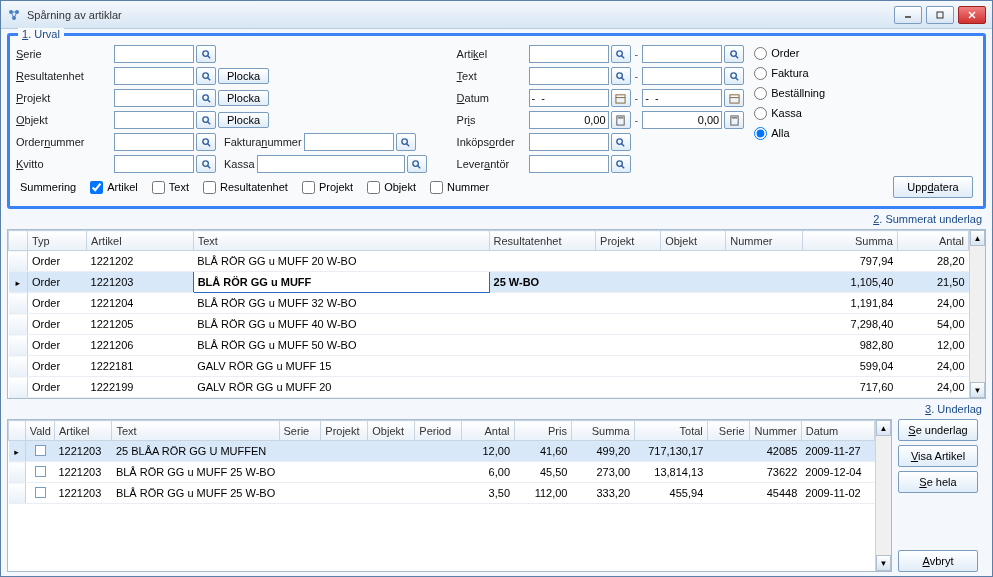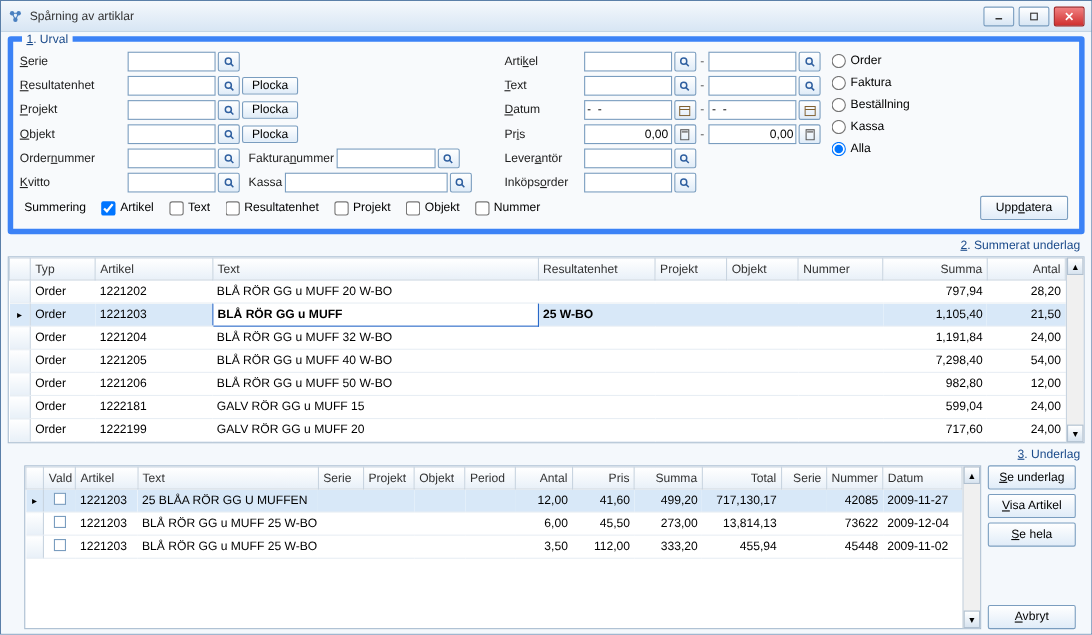--- a/index.html
+++ b/index.html
@@ -5,21 +5,21 @@
 * { box-sizing: border-box; margin: 0; padding: 0; }
 body { font-family: "Segoe UI", Tahoma, sans-serif; font-size: 11px; background: #d4e4f4; width: 993px; height: 577px; overflow: hidden; }
 .window { width: 993px; height: 577px; background: #fff; border: 1px solid #5a7fa8; display: flex; flex-direction: column; }
 .titlebar { height: 28px; background: linear-gradient(#f4f8fc, #d8e6f4); display: flex; align-items: center; padding: 0 6px; border-bottom: 1px solid #b8cce0; }
 .titlebar .icon { width: 14px; height: 14px; margin-right: 6px; }
 .titlebar .title { flex: 1; color: #333; }
 .titlebar .winbtns { display: flex; gap: 4px; }
 .winbtn { width: 28px; height: 18px; border: 1px solid #7a9dbf; border-radius: 2px; background: linear-gradient(#fff,#d8e6f4); display: flex; align-items: center; justify-content: center; cursor: default; font-size: 10px; }
 .winbtn.close { background: linear-gradient(#f08080,#d03030); color: #fff; border-color: #a02020; }
 .content { flex: 1; background: #f4f8fc; padding: 4px 6px; display: flex; flex-direction: column; gap: 2px; }
-.groupbox { border: 5px solid #3b82f6; border-radius: 3px; background: #f8fafc; position: relative; padding: 8px 6px 6px 6px; }
+.groupbox { border: 3px solid #3b82f6; border-radius: 3px; background: #f8fafc; position: relative; padding: 8px 6px 6px 6px; }
 .groupbox > .legend { position: absolute; top: -8px; left: 8px; background: #f8fafc; padding: 0 4px; color: #1a4a8a; }
 .urval-body { display: flex; gap: 10px; }
 .col { display: flex; flex-direction: column; gap: 2px; }
 .row { display: flex; align-items: center; height: 20px; gap: 2px; }
 .lbl { width: 96px; color: #222; }
 .lbl u { text-decoration: underline; }
 .inp { height: 18px; border: 1px solid #7a9dbf; background: #fff; padding: 0 2px; font-size: 11px; }
 .inp.sm { width: 80px; }
 .inp.md { width: 90px; }
 .inp.num { text-align: right; }
@@ -42,21 +42,21 @@
 .scrolltrack { flex: 1; }
 table { border-collapse: collapse; width: 100%; table-layout: fixed; }
 th { background: linear-gradient(#fff,#e8f0f8); border: 1px solid #c8d4e0; height: 20px; text-align: left; padding: 0 4px; font-weight: normal; color: #333; overflow: hidden; }
 td { border-bottom: 1px solid #e8eef4; height: 21px; padding: 0 4px; overflow: hidden; white-space: nowrap; }
 td.num { text-align: right; }
 tr.selected td { background: #d8e8f8; }
 tr.selected td.editing { background: #fff; border: 1px solid #2868c8; }
 .rowmark { width: 14px; background: linear-gradient(#fff,#e8f0f8); border-right: 1px solid #c8d4e0; text-align:center; }
 .rowmark.sel::before { content: "▸"; font-size:9px; }
 .section2 { color: #1a4a8a; padding: 2px 4px; text-align: right; }
-.bottomwrap { display: flex; gap: 6px; margin-left: 15px; }
+.bottomwrap { display: flex; gap: 6px; }
 .bottom-left { flex: 1; display: flex; flex-direction: column; min-height: 0; }
 .bottom-right { width: 88px; display: flex; flex-direction: column; gap: 4px; padding-top: 0px; }
 .chkcell { width: 14px; text-align: center; }
 .chkcell span { display:inline-block; width:11px; height:11px; border:1px solid #7a9dbf; background:#fff; }
 .grid3-wrap { height: 150px; }
 </style>
 </head>
 <body>
 
 <div class="window">
@@ -247,31 +247,31 @@
               <span class="sep">-</span>
               <input class="inp sm num" value="0,00" style="">
               <span class="iconbtn">
                 <svg viewBox="0 0 12 12">
                   <rect x="2" y="1" width="8" height="10" fill="none" stroke="#555"></rect>
                   <rect x="3" y="2" width="6" height="2" fill="#888"></rect>
                 </svg>
               </span>
             </div>
           <div class="row">
+              <span class="lbl" style="width:70px">Inköps<u>o</u>rder</span>
+              <input class="inp sm" style="">
+              <span class="iconbtn">
+                <svg viewBox="0 0 12 12">
+                  <circle cx="5" cy="5" r="3" fill="none" stroke="#3060a0" stroke-width="1.5"></circle>
+                  <line x1="7" y1="7" x2="10" y2="10" stroke="#3060a0" stroke-width="1.5"></line>
+                </svg>
+              </span>
+            </div>
+          <div class="row">
               <span class="lbl" style="width:70px">Lever<u>a</u>ntör</span>
-              <input class="inp sm" style="">
-              <span class="iconbtn">
-                <svg viewBox="0 0 12 12">
-                  <circle cx="5" cy="5" r="3" fill="none" stroke="#3060a0" stroke-width="1.5"></circle>
-                  <line x1="7" y1="7" x2="10" y2="10" stroke="#3060a0" stroke-width="1.5"></line>
-                </svg>
-              </span>
-            </div>
-          <div class="row">
-              <span class="lbl" style="width:70px">Inköps<u>o</u>rder</span>
               <input class="inp sm" style="">
               <span class="iconbtn">
                 <svg viewBox="0 0 12 12">
                   <circle cx="5" cy="5" r="3" fill="none" stroke="#3060a0" stroke-width="1.5"></circle>
                   <line x1="7" y1="7" x2="10" y2="10" stroke="#3060a0" stroke-width="1.5"></line>
                 </svg>
               </span>
             </div>
         </div>
 

